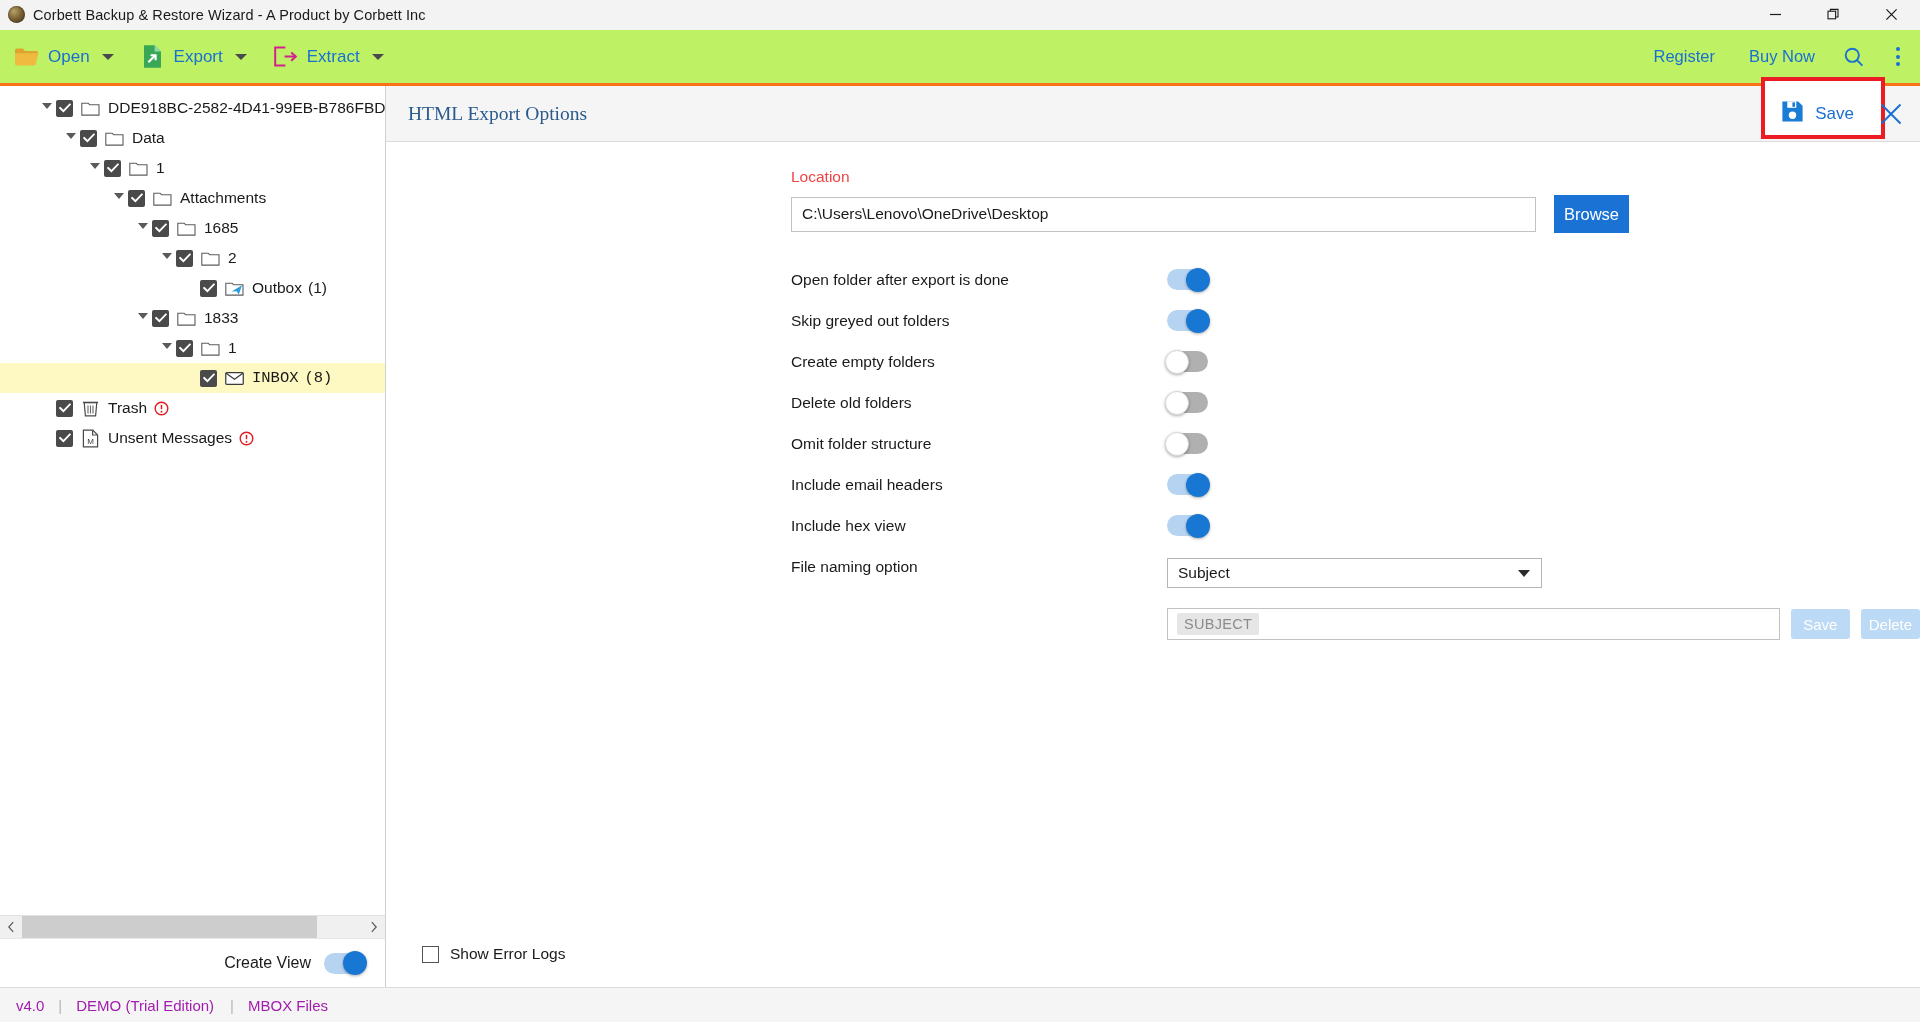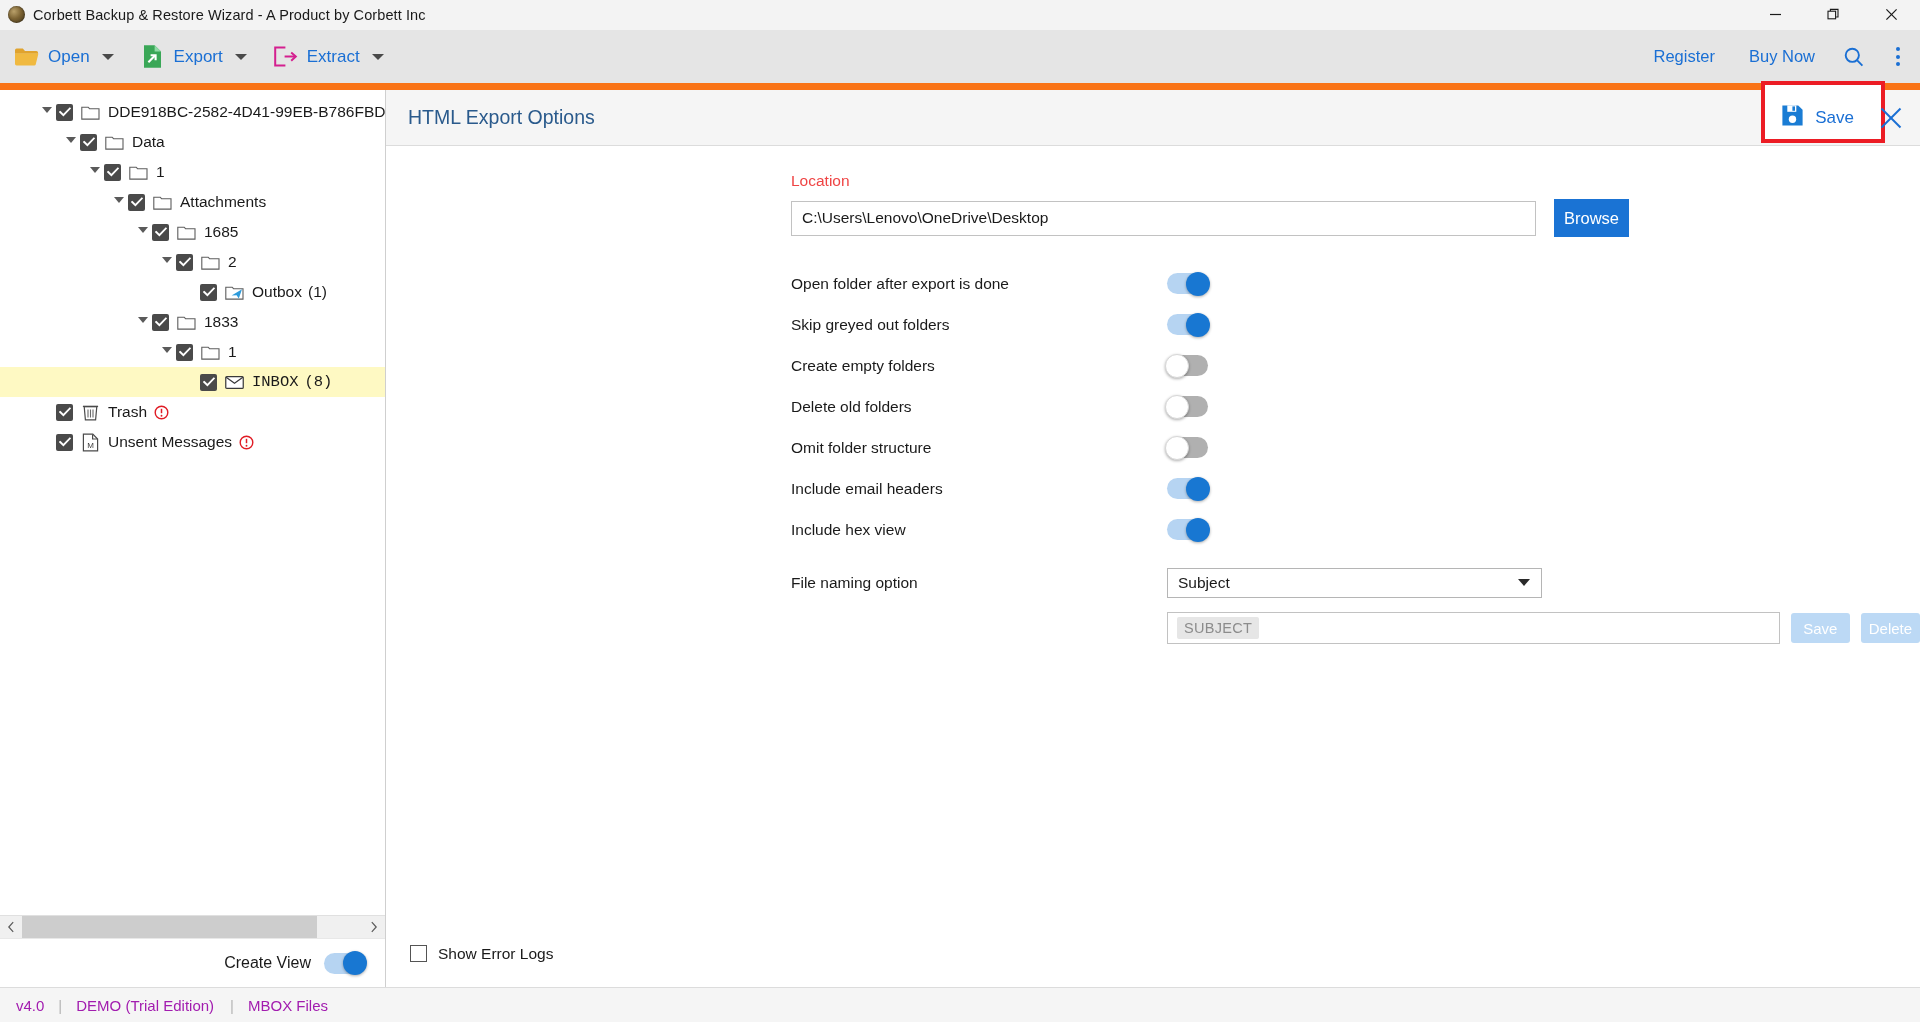--- a/index.html
+++ b/index.html
@@ -21,23 +21,23 @@
   .title-logo{width:17px;height:17px;margin-left:8px;margin-right:8px;border-radius:50%;
     background:radial-gradient(circle at 35% 32%, #b9a06a 0%, #7d6434 45%, #3d3118 100%);
     box-shadow:inset 0 0 2px rgba(0,0,0,.6);flex:0 0 17px;}
   .title-text{font-size:14.5px;color:#1a1a1a;letter-spacing:.1px;}
   .winbtns{position:absolute;right:0;top:0;height:29px;display:flex;}
   .winbtn{width:58px;height:29px;display:flex;align-items:center;justify-content:center;}
   .winbtn svg{display:block;}
 
   
   .toolbar{
-    height:53px;flex:0 0 53px;background:#e5e5e5;
+    height:53px;flex:0 0 53px;background:#bef264;
     display:flex;align-items:center;position:relative;
-    border-bottom:7px solid #f97316;
+    border-bottom:3px solid #f97316;
   }
   .tb-item{display:flex;align-items:center;height:53px;padding:0 4px 0 14px;cursor:default;}
   .tb-ico{width:25px;height:25px;margin-right:9px;display:flex;align-items:center;justify-content:center;flex:0 0 25px;}
   .tb-label{font-size:17px;color:#1a6fd4;}
   .tb-caret{margin-left:12px;margin-right:8px;width:0;height:0;
     border-left:6px solid transparent;border-right:6px solid transparent;border-top:6px solid #4a4a4a;}
   .tb-right{position:absolute;right:0;top:0;height:53px;display:flex;align-items:center;}
   .tb-link{font-size:16.5px;color:#1a6fd4;padding:0 17px;line-height:53px;cursor:default;}
   .tb-iconbtn{width:44px;height:53px;display:flex;align-items:center;justify-content:center;}
   .kebab{display:flex;flex-direction:column;gap:3.5px;align-items:center;}
@@ -81,21 +81,21 @@
   .sw.off{background:#b0b0b0;}
   .sw .knob{position:absolute;top:-1.5px;width:24px;height:24px;border-radius:50%;
     box-shadow:0 1px 3px rgba(0,0,0,.32);}
   .sw.on .knob{right:-2px;background:#1877d2;}
   .sw.off .knob{left:-2px;background:#ffffff;border:1px solid #d7d7d7;box-sizing:border-box;}
 
   
   .rightpane{flex:1 1 auto;display:flex;flex-direction:column;min-width:0;background:#fff;}
   .panelhead{height:55px;flex:0 0 55px;background:#f5f5f5;border-bottom:1px solid #dcdcdc;
     display:flex;align-items:center;position:relative;}
-  .panelhead h1{margin:0;padding-left:22px;font-size:19.5px;font-weight:400;color:#2a5a8c;}
+  .panelhead h1{margin:0;padding-left:22px;font-size:19.5px;font-weight:400;color:#2a5a8c;font-family:Liberation Serif, serif;}
   .ph-right{position:absolute;right:0;top:0;height:55px;display:flex;align-items:center;}
   .save-wrap{position:relative;height:55px;display:flex;align-items:center;}
   .save-hl{position:absolute;left:-12px;top:-9px;width:124px;height:62px;border:4px solid #ec1c24;
     background:#ffffff;box-sizing:border-box;}
   .save-btn{position:relative;z-index:2;display:flex;align-items:center;gap:11px;padding:0 8px;height:40px;cursor:default;}
   .save-btn span{font-size:17px;color:#1a6fd4;}
   .close-x{width:58px;height:55px;display:flex;align-items:center;justify-content:center;position:relative;z-index:2;}
 
   .panelbody{flex:1 1 auto;padding:26px 0 0 0;min-height:0;position:relative;}
   .field-label{font-size:15.5px;color:#ef4444;}
@@ -103,36 +103,36 @@
   .loc-row{display:flex;align-items:center;padding-left:405px;}
   .loc-input{width:745px;height:35px;box-sizing:border-box;border:1px solid #c2c2c2;background:#fff;
     font-family:inherit;font-size:15.5px;color:#1a1a1a;padding:0 10px;outline:none;}
   .browse-btn{margin-left:18px;width:75px;height:38px;background:#1a73d4;color:#fff;border:none;
     font-family:inherit;font-size:16.5px;cursor:default;}
 
   .opts{margin-top:26px;padding-left:405px;}
   .optrow{height:41px;display:flex;align-items:center;}
   .optrow .lbl{width:376px;flex:0 0 376px;font-size:15.5px;color:#1a1a1a;}
 
-  .namerow{height:41px;display:flex;align-items:center;margin-top:4px;}
+  .namerow{height:41px;display:flex;margin-top:4px;}
   .namerow .lbl{width:376px;flex:0 0 376px;font-size:15.5px;color:#1a1a1a;}
   .sel-box{width:375px;height:30px;box-sizing:border-box;border:1px solid #b5b5b5;background:#fff;
     display:flex;align-items:center;padding:0 10px;position:relative;}
   .sel-box span{font-size:15.5px;color:#1a1a1a;}
   .sel-caret{position:absolute;right:11px;width:0;height:0;
     border-left:6.5px solid transparent;border-right:6.5px solid transparent;border-top:7.5px solid #2a2a2a;}
 
   .tagrow{display:flex;align-items:center;padding-left:781px;margin-top:9px;}
   .tagbox{width:624px;height:32px;box-sizing:border-box;border:1px solid #c2c2c2;background:#fff;
     display:flex;align-items:center;padding-left:9px;}
   .chip{background:#e6e6e6;color:#8c8c8c;font-size:14.5px;padding:3px 7px;border-radius:2px;letter-spacing:.3px;}
   .minibtn{width:60px;height:30px;background:#bcd9f5;color:#ffffff;border:none;border-radius:3px;
     font-family:inherit;font-size:15px;margin-left:11px;cursor:default;}
 
-  .errrow{position:absolute;left:24px;bottom:24px;display:flex;align-items:flex-start;}
+  .errrow{position:absolute;left:36px;bottom:24px;display:flex;align-items:center;}
   .errbox{width:17px;height:17px;border:1.6px solid #545454;background:#fff;box-sizing:border-box;margin-right:11px;}
   .errlabel{font-size:15.5px;color:#1a1a1a;}
 
   
   .statusbar{height:34px;flex:0 0 34px;background:#f5f5f5;border-top:1px solid #dcdcdc;
     display:flex;align-items:center;padding-left:16px;}
   .st-item{font-size:15px;color:#a21caf;}
   .st-sep{color:#b6b6b6;margin:0 14px;font-size:15px;}
   .st-sep2{color:#b6b6b6;margin:0 14px 0 16px;font-size:15px;}
 </style>

